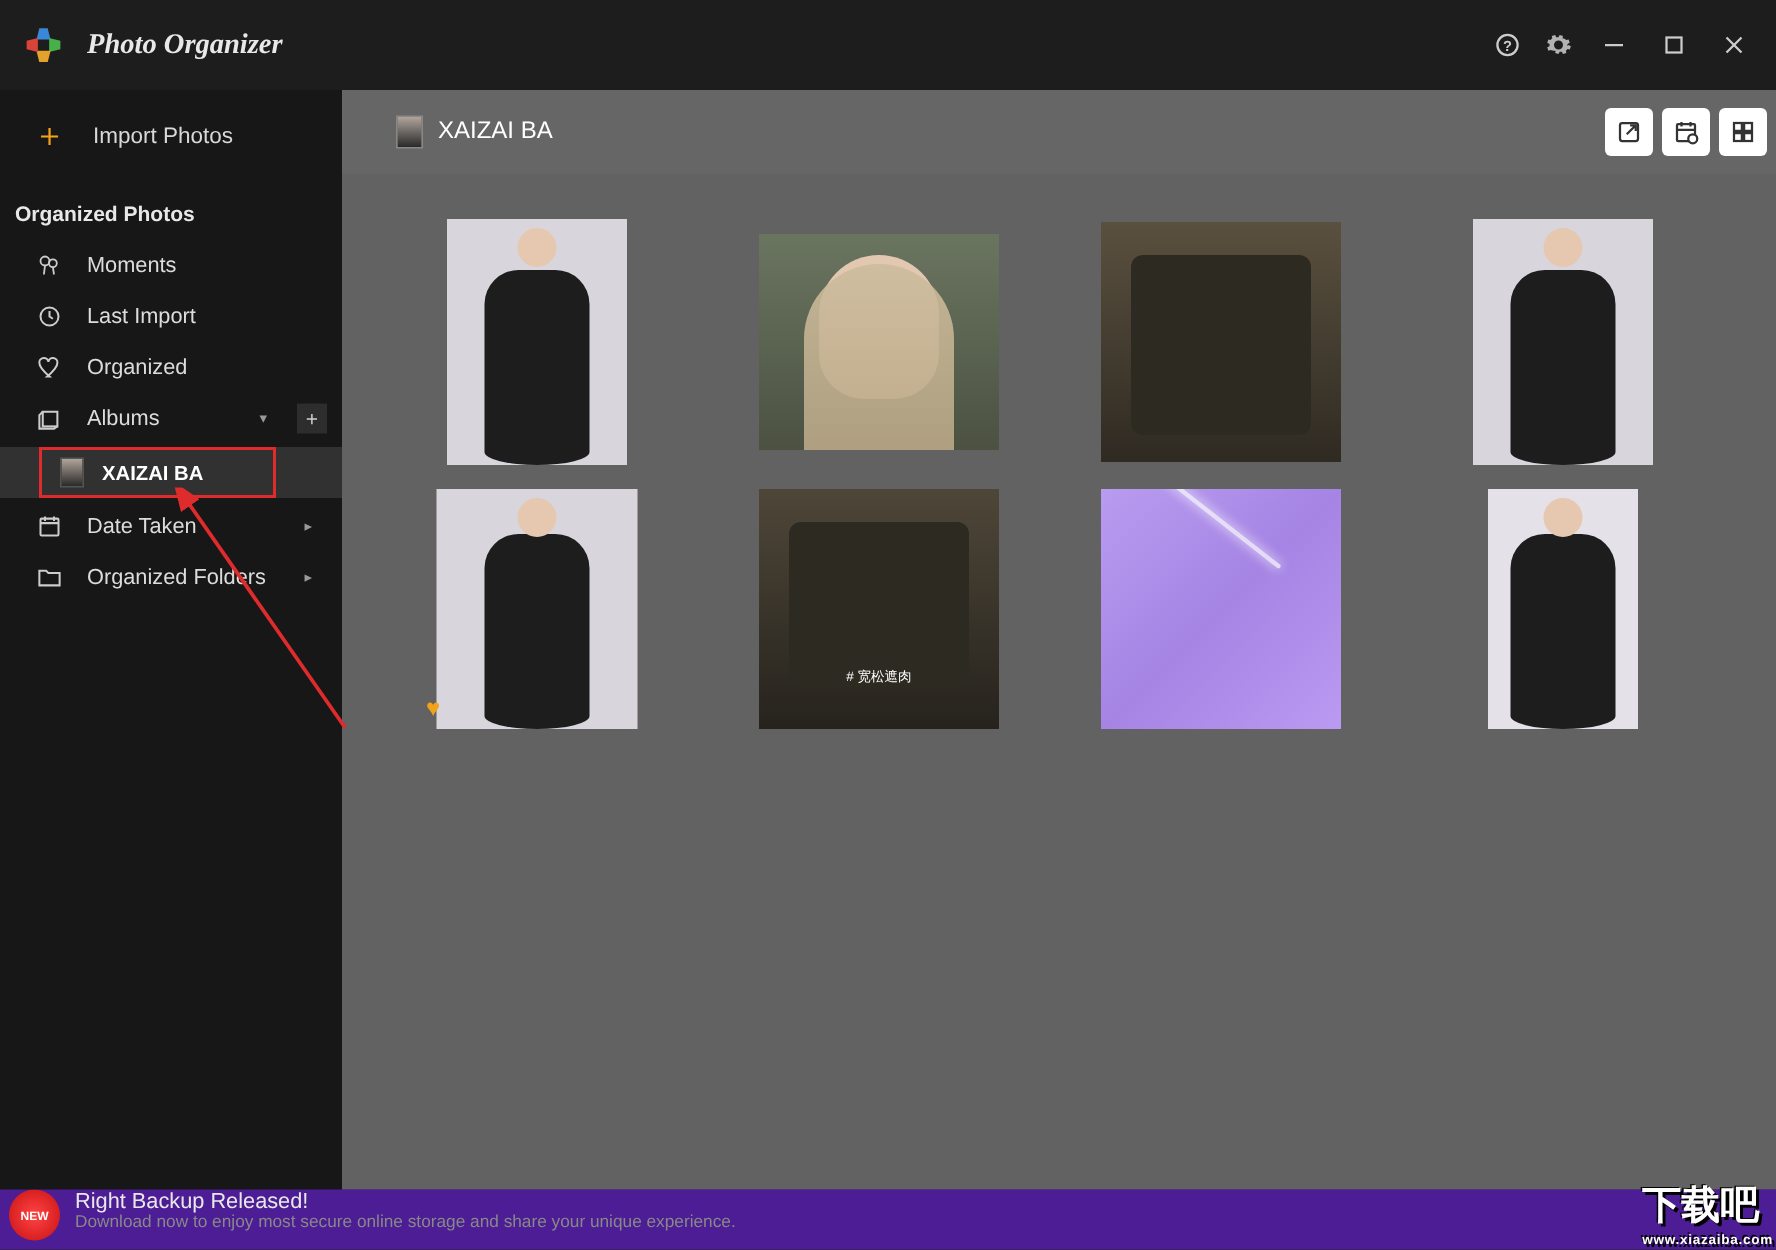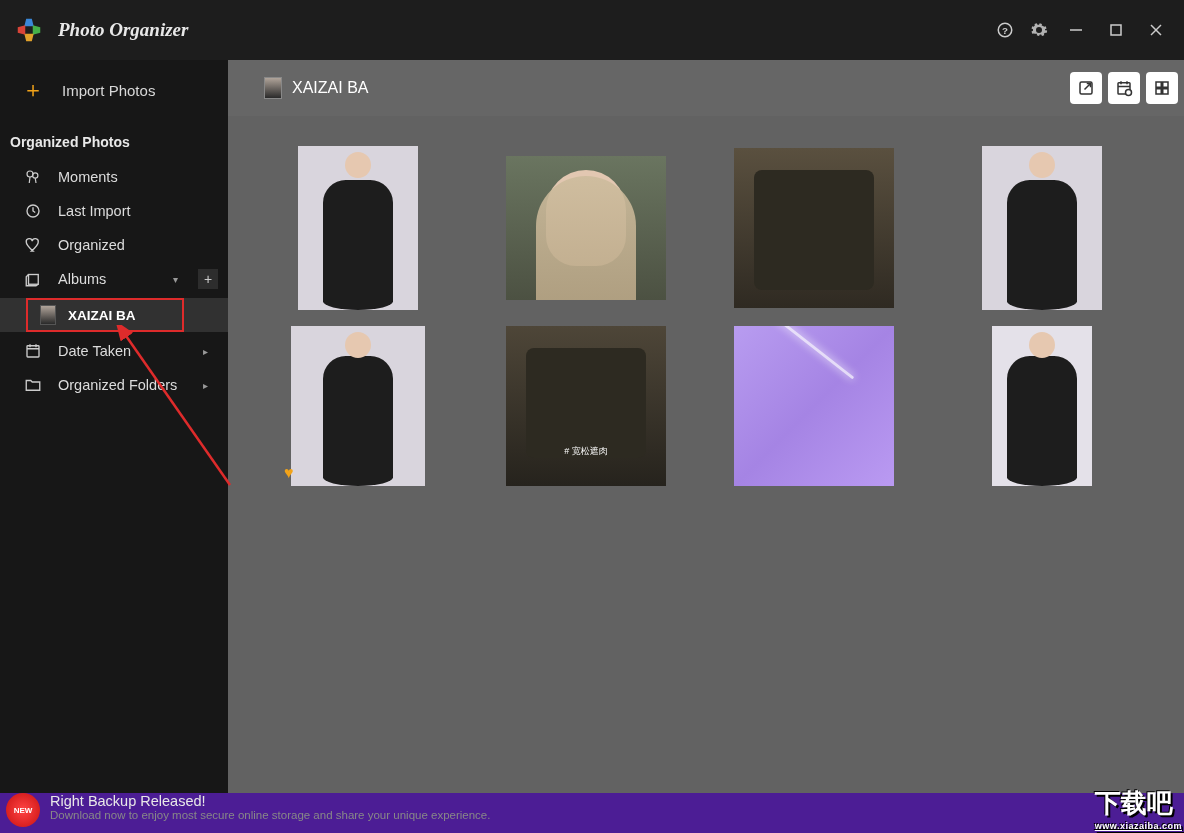--- a/index.html
+++ b/index.html
@@ -64,21 +64,21 @@
 .t8 { width: 100px; height: 160px; background:#e4e1e9; }
 
 .statusbar { height: 32px; background: #363636; border-top: 1px solid #444; display: flex; align-items: center; padding-left: 20px; font-size: 12.5px; color: #ccc; }
 
 .footer-banner { position: absolute; left: 0; bottom: 0; width: 100%; height: 40px; background: #4c1d95; display: flex; align-items: flex-start; padding-left: 6px; overflow:hidden; }
 .footer-banner .badge { width: 34px; height: 34px; background: radial-gradient(#ff4444, #c81010); border-radius: 50%; display:flex; align-items:center; justify-content:center; font-size:8px; font-weight:700; color:#fff; margin-right:10px; position:relative; }
 .footer-banner .txt1 { font-size: 14.5px; color: #e8e8e8; }
 .footer-banner .txt2 { font-size: 11.5px; color: #888; }
 
 .watermark { position: absolute; right: 2px; bottom: 2px; color: #fff; font-size: 26px; font-weight: 800; font-family: "SimHei","Microsoft YaHei",sans-serif; text-shadow: 2px 2px 0 #000, -1px -1px 0 #000; pointer-events:none; }
-.watermark .small { font-size: 9px; display:block; text-align:center; letter-spacing:0.5px;text-decoration:underline; }
+.watermark .small { font-size: 9px; display:block; text-align:center; letter-spacing:0.5px; }
 
 .annotation-arrow { position: absolute; left: 112px; top: 325px; pointer-events: none; z-index: 50; }
 </style>
 </head>
 <body>
 
 <div class="titlebar">
   <span class="logo">
     <svg viewBox="0 0 32 32">
         <g transform="translate(16,16)">

